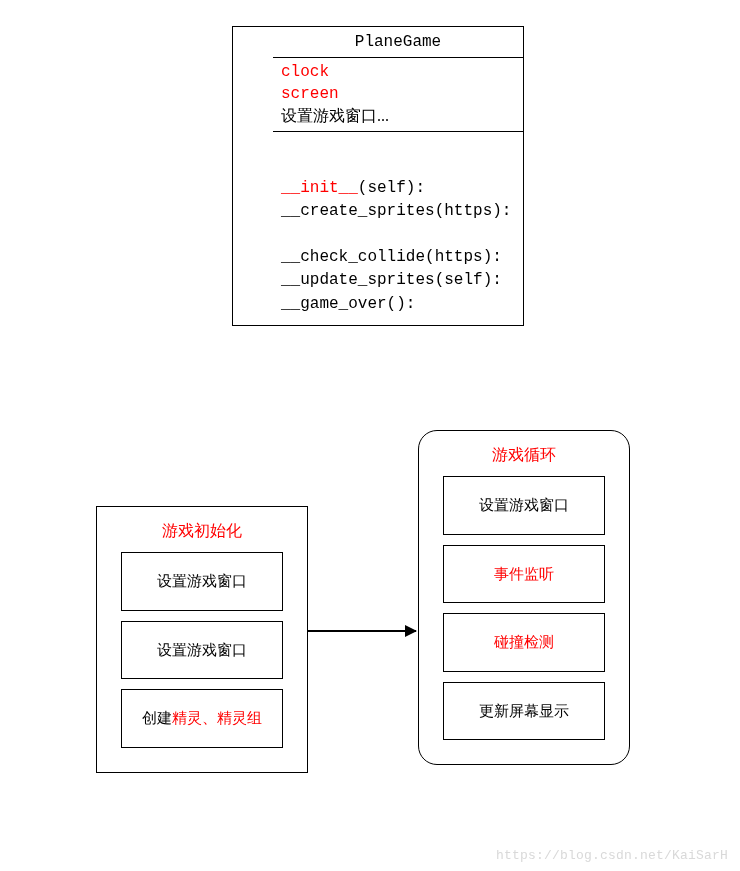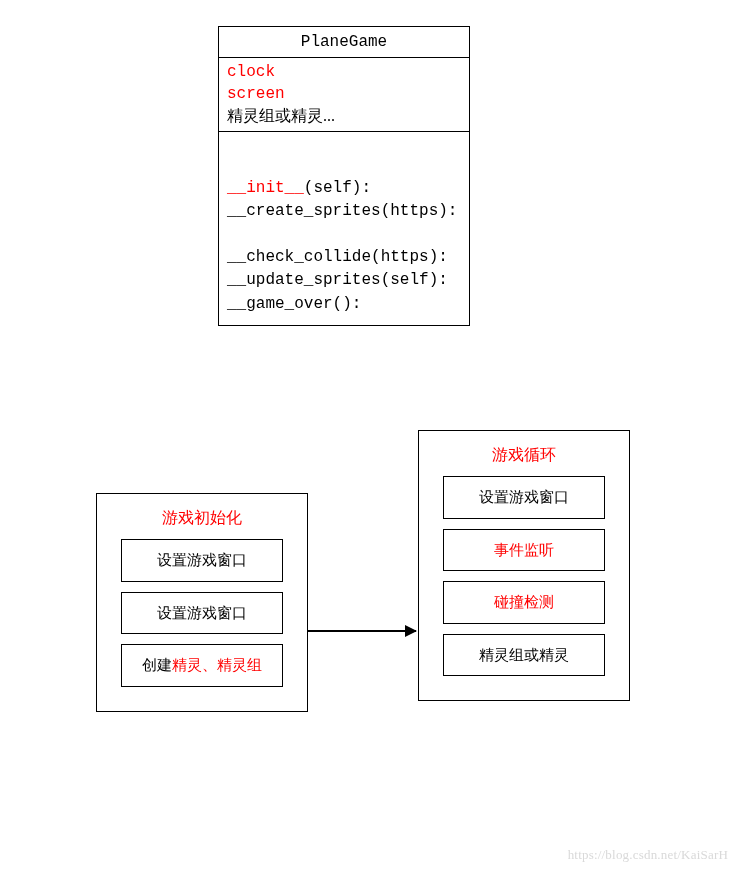--- a/index.html
+++ b/index.html
@@ -15,25 +15,26 @@
   .mono {
     font-family: "Courier New", monospace;
     font-size: 16px;
   }
   .red { color: #ff0000; }
   .black { color: #000; }
 
   
   .uml {
     position: absolute;
-    left: 218px;
+    left: 232px;
     top: 26px;
     width: 250px;
     border: 1px solid #000;
     background: #fff;
+    padding-left: 40px;
   }
   .uml-title {
     text-align: center;
     padding: 6px 0 6px 0;
     border-bottom: 1px solid #000;
   }
   .uml-attrs {
     padding: 4px 8px 4px 8px;
     border-bottom: 1px solid #000;
     line-height: 1.35;
@@ -63,34 +64,35 @@
     text-align: center;
     color: #ff0000;
     font-size: 16px;
     margin: 4px 0 10px 0;
   }
   .item {
     border: 1px solid #000;
     text-align: center;
     font-size: 15px;
     margin: 10px auto;
-    padding: 12px 0;
+    padding: 20px 0;
     width: 160px;
     line-height: 1.1;
   }
 
   .card-left {
     left: 96px;
-    top: 63px;
+    top: 76px;
     width: 210px;
   }
   .card-right {
     left: 418px;
     top: 0px;
     width: 210px;
+    border-radius: 19px;
   }
 
   
   .arrow {
     position: absolute;
     left: 308px;
     top: 200px;
     width: 108px;
     height: 2px;
     background: #000;
@@ -105,34 +107,34 @@
     border-left: 12px solid #000;
     border-top: 6px solid transparent;
     border-bottom: 6px solid transparent;
   }
 
   .watermark {
     position: absolute;
     right: 12px;
     bottom: 8px;
     color: #d9d9d9;
-    font-family: Liberation Serif, serif;
+    font-family: Liberation Mono, monospace;
     font-size: 13px;
     letter-spacing: 0.2px;
   }
 </style>
 </head>
 <body>
 
 <div class="uml">
   <div class="uml-title mono">PlaneGame</div>
   <div class="uml-attrs">
       <div class="red mono">clock</div>
       <div class="red mono">screen</div>
-      <div class="black">精灵组或精灵...</div>
+      <div class="black">设置游戏窗口...</div>
     </div>
   <div class="uml-methods">
       <div><span><span class="red mono">__init__</span><span class="black mono">(self):</span></span></div>
       <div><span><span class="black mono">__create_sprites(https):</span></span></div>
       <div class="mono">&nbsp;</div>
       <div><span><span class="black mono">__check_collide(https):</span></span></div>
       <div><span><span class="black mono">__update_sprites(self):</span></span></div>
       <div><span><span class="black mono">__game_over():</span></span></div>
     </div>
 </div>
@@ -149,19 +151,19 @@
   </div>
 
   <div class="arrow"></div>
 
   <div class="card card-right">
     <div class="card-title">游戏循环</div>
     <div>
         <div class="item"><span><span class="black">设置游戏窗口</span></span></div>
         <div class="item"><span><span class="red">事件监听</span></span></div>
         <div class="item"><span><span class="red">碰撞检测</span></span></div>
-        <div class="item"><span><span class="black">精灵组或精灵</span></span></div>
+        <div class="item"><span><span class="black">更新屏幕显示</span></span></div>
       </div>
   </div>
 
 </div>
 
 <div class="watermark">https://blog.csdn.net/KaiSarH</div>
 
 </body></html>

